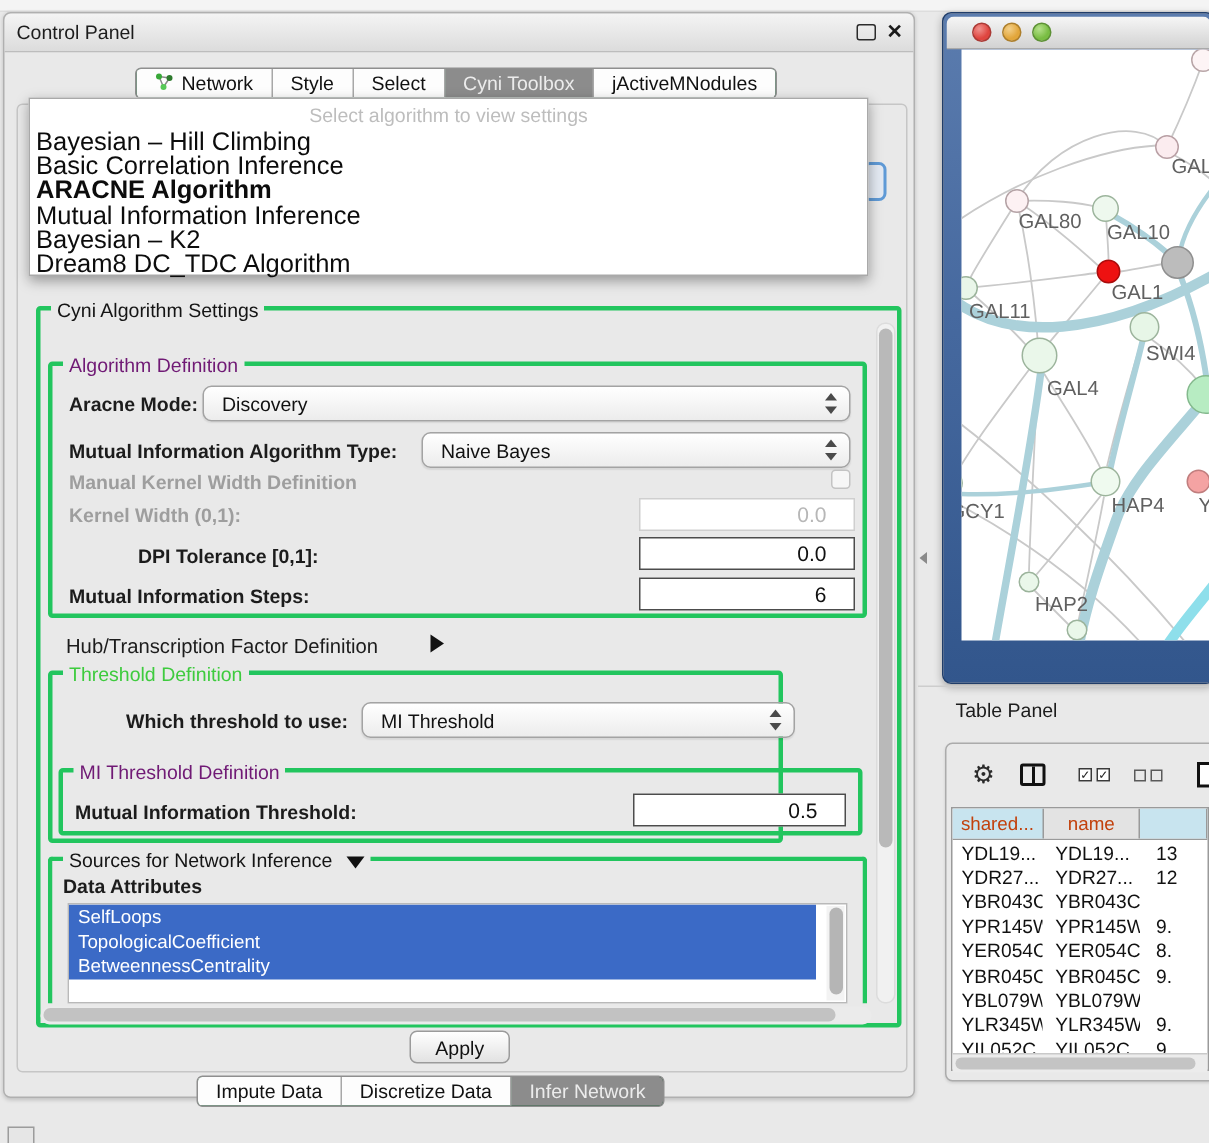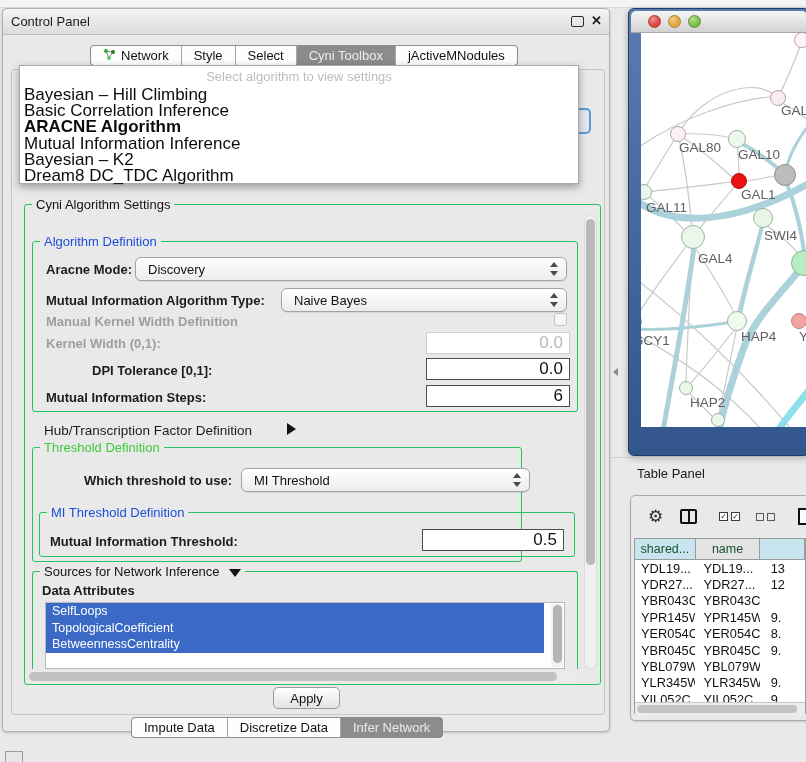--- a/index.html
+++ b/index.html
@@ -23,35 +23,35 @@
   .content{position:absolute;left:8px;top:60px;width:594px;height:646px;background:#e9e9e9;border:1px solid #c6c6c6;border-radius:4px;box-sizing:border-box;}
 
   
   .popup{position:absolute;left:16px;top:56px;width:560px;height:119px;background:#fff;border:1px solid #a9a9a9;box-shadow:0 3px 8px rgba(0,0,0,.35);z-index:30;box-sizing:border-box;}
   .popup .ph{position:absolute;left:0;top:3px;width:100%;text-align:center;font-size:13px;color:#bdbdbd;}
   .popup .itm{position:absolute;left:4px;font-size:17px;color:#0c0c0c;white-space:nowrap;}
   .popup .itm.bold{font-weight:bold;}
   .focus-frag{position:absolute;left:572px;top:99px;width:16px;height:26px;border:2px solid #5f9ad6;border-radius:5px;background:#e3e9f2;z-index:5;box-sizing:border-box;}
 
   
-  .groupbox{position:absolute;border:1px solid #22c55e;border-radius:3px;box-sizing:border-box;}
+  .groupbox{position:absolute;border:3px solid #22c55e;border-radius:3px;box-sizing:border-box;}
   .gtitle{position:absolute;top:-8px;font-size:13px;background:#e9e9e9;padding:0 4px;white-space:nowrap;color:#141414;}
-  .gtitle.blue{color:#1d4ed8;}
+  .gtitle.blue{color:#701a75;}
   .gtitle.green{color:#3ecb3e;}
 
   .lbl{position:absolute;font-size:13px;color:#1c1c1c;white-space:nowrap;}
   .lbl.b{font-weight:bold;}
   .lbl.dis{color:#9e9e9e;}
 
   .combo{position:absolute;height:24px;background:linear-gradient(#ffffff,#ececec);border:1px solid #a3a3a3;border-radius:6px;box-sizing:border-box;display:flex;align-items:center;font-size:13px;color:#111;padding-left:12px;box-shadow:0 1px 1px rgba(0,0,0,.08);}
   .combo .arr{position:absolute;right:8px;top:50%;margin-top:-7px;width:8px;height:14px;}
   .combo .arr::before{content:"";position:absolute;left:0;top:0;border-left:4px solid transparent;border-right:4px solid transparent;border-bottom:5px solid #4a4a4a;}
   .combo .arr::after{content:"";position:absolute;left:0;bottom:0;border-left:4px solid transparent;border-right:4px solid transparent;border-top:5px solid #4a4a4a;}
 
-  .numfield{position:absolute;height:22px;background:#fff;border:1px solid #cfcfcf;font-size:17px;color:#111;display:flex;align-items:center;justify-content:flex-end;padding-right:6px;box-sizing:border-box;}
+  .numfield{position:absolute;height:22px;background:#fff;border:1px solid #cfcfcf;font-size:14px;color:#111;display:flex;align-items:center;justify-content:flex-end;padding-right:18px;box-sizing:border-box;}
   .numfield.dark{border:1.5px solid #4c4c4c;}
   .numfield.dis{color:#b7b7b7;}
 
   .chk{position:absolute;width:13px;height:13px;border:1px solid #c3c3c3;border-radius:3px;background:#f6f6f6;box-sizing:border-box;}
 
   .tri-right{display:inline-block;width:0;height:0;border-top:6px solid transparent;border-bottom:6px solid transparent;border-left:9px solid #111;vertical-align:middle;}
   .tri-down{display:inline-block;width:0;height:0;border-left:6px solid transparent;border-right:6px solid transparent;border-top:8px solid #111;vertical-align:middle;}
 
   
   .vscroll{position:absolute;background:#f1f1f1;border:1px solid #dcdcdc;border-radius:6px;box-sizing:border-box;}
@@ -87,21 +87,21 @@
   .tp-sub{position:absolute;left:630px;top:495px;width:182px;height:226px;background:#e9e9e9;border:1px solid #ababab;border-radius:5px;box-shadow:0 1px 2px rgba(0,0,0,.12);box-sizing:border-box;}
   .gear{position:absolute;left:648px;top:506px;font-size:17px;color:#2b2b2b;}
   .colsicon{position:absolute;left:680px;top:509px;width:17px;height:15px;border:2px solid #111;border-radius:2px;box-sizing:border-box;}
   .colsicon::after{content:"";position:absolute;left:5.5px;top:0;width:2px;height:11px;background:#111;}
   .cb{position:absolute;width:9px;height:9px;border:1.5px solid #3a3a3a;box-sizing:border-box;font-size:8px;line-height:7px;color:#222;text-align:center;background:#fff;}
   .cb.small{width:8px;height:8px;border-color:#5a5a5a;}
   .docicon{position:absolute;left:798px;top:508px;width:12px;height:17px;border:2px solid #111;box-sizing:border-box;background:#fff;}
 
   .nettable{position:absolute;left:634px;top:538px;width:172px;height:176px;background:#fff;border:1px solid #9a9a9a;box-sizing:border-box;overflow:hidden;}
   .thr{display:flex;height:20px;border-bottom:1px solid #9a9a9a;}
-  .thc{box-sizing:border-box;border-right:1px solid #9a9a9a;font-size:12.5px;color:#14532d;display:flex;align-items:center;justify-content:center;background:#e3e3e3;overflow:hidden;}
+  .thc{box-sizing:border-box;border-right:1px solid #9a9a9a;font-size:12.5px;color:#c2410c;display:flex;align-items:center;justify-content:center;background:#e3e3e3;overflow:hidden;}
   .thc.hl{background:#c8e4ef;}
   .trow{display:flex;height:16.4px;font-size:12.8px;color:#111;align-items:center;}
   .tc{box-sizing:border-box;white-space:nowrap;overflow:hidden;}
   .tbl-hscroll{position:absolute;left:635px;top:702px;width:170px;height:12px;background:#ececec;border-top:1px solid #c9c9c9;}
   .tbl-hthumb{position:absolute;left:2px;top:1.5px;width:160px;height:8px;background:#c4c4c4;border-radius:4px;}
 
   .corner-ic{position:absolute;left:5px;top:751px;width:18px;height:14px;border:1px solid #9c9c9c;background:#e6e6e6;box-sizing:border-box;}
   .topstrip{position:absolute;left:0;top:0;width:806px;height:8px;background:#f4f4f4;border-bottom:1px solid #ddd;box-sizing:border-box;}
 </style>
 </head>

